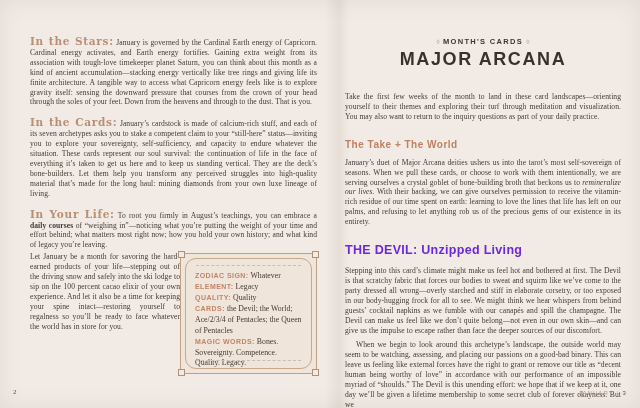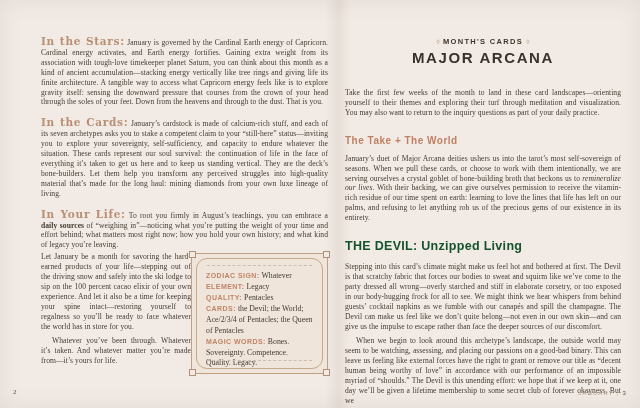--- a/index.html
+++ b/index.html
@@ -14,21 +14,21 @@
   .vignette {
     position: absolute; inset: 0; pointer-events: none;
     box-shadow: inset 0 0 22px rgba(92,72,56,0.10);
   }
   .gutter-shadow {
     position: absolute; left: 324px; top: 0; width: 26px; height: 100%;
     background: linear-gradient(90deg, rgba(110,88,70,0) 0%, rgba(110,88,70,0.06) 40%, rgba(110,88,70,0.09) 55%, rgba(110,88,70,0) 100%);
     pointer-events: none;
   }
 
-  .page-left  { position: absolute; left: 41px;  top: 37px; width: 287px; }
+  .page-left  { position: absolute; left: 30px;  top: 37px; width: 287px; }
   .page-right { position: absolute; left: 345px; top: 37px; width: 276px; }
 
   .body-text {
     font-size: 7.6px;
     line-height: 9.9px;
     text-align: justify;
     margin: 0;
     letter-spacing: 0.05px;
   }
   .sect { margin-bottom: 11px; }
@@ -90,39 +90,39 @@
     font-weight: bold;
     font-size: 7.5px;
     letter-spacing: 1.3px;
     color: #3e352d;
   }
   .kicker-orn { color: #cbab8e; font-size: 6.5px; letter-spacing: 0; }
   .main-title {
     text-align: center;
     font-family: "Liberation Sans", sans-serif;
     font-weight: bold;
-    font-size: 15px;
+    font-size: 18px;
     letter-spacing: 1.6px;
     color: #39312a;
     margin-top: 3px;
   }
   .intro { margin-top: 22px; }
   .sub-orange {
     font-family: "Liberation Sans", sans-serif;
     font-weight: bold;
     font-size: 10px;
     letter-spacing: 0.5px;
     color: #bf8164;
     margin-top: 17px;
     margin-bottom: 8px;
   }
   .devil-head {
     margin-top: 16px;
     margin-bottom: 9px;
-    color: #14532d;
+    color: #6d28d9;
     font-family: "Liberation Sans", sans-serif;
     font-weight: bold;
     font-size: 12.5px;
     letter-spacing: 0.3px;
   }
 
   .folio-left {
     position: absolute; left: 13px; bottom: 12px;
     font-size: 7px; color: #5f5144;
   }
@@ -139,39 +139,38 @@
 <body>
 
 <div class="gutter-shadow"></div>
 
 <div class="page-left">
 
   <p class="body-text sect"><span class="script-head">In the Stars:</span> <span>January is governed by the Cardinal Earth energy of Capricorn. Cardinal energy activates, and Earth energy fortifies. Gaining extra weight from its association with tough-love timekeeper planet Saturn, you can think about this month as a kind of ancient accumulation—stacking energy vertically like tree rings and giving life its finite architecture. A tangible way to access what Capricorn energy feels like is to explore gravity itself: sensing the downward pressure that courses from the crown of your head through the soles of your feet. Down from the heavens and through to the dust. That is you.</span></p>
 
   <p class="body-text sect"><span class="script-head">In the Cards:</span> <span>January’s cardstock is made of calcium-rich stuff, and each of its seven archetypes asks you to stake a competent claim to your “still-here” status—inviting you to explore your sovereignty, self-sufficiency, and capacity to endure whatever the situation. These cards represent our soul survival: the continuation of life in the face of everything it’s taken to get us here and to keep us standing vertical. They are the deck’s bone-builders. Let them help you transform any perceived struggles into high-quality material that’s made for the long haul: mining diamonds from your own luxe lineage of living.</span></p>
 
-  <p class="body-text"><span class="script-head">In Your Life:</span> <span>To root you firmly in August’s teachings, you can embrace a </span><span class="bold-run">daily sources</span><span> of “weighing in”—noticing what you’re putting the weight of your time and effort behind; what matters most right now; how you hold your own history; and what kind of legacy you’re leaving.</span></p>
+  <p class="body-text"><span class="script-head">In Your Life:</span> <span>To root you firmly in August’s teachings, you can embrace a </span><span class="bold-run">daily courses</span><span> of “weighing in”—noticing what you’re putting the weight of your time and effort behind; what matters most right now; how you hold your own history; and what kind of legacy you’re leaving.</span></p>
 
   <div class="life-columns">
     <div class="life-left">
       <p class="body-text">Let January be a month for savoring the hard-earned products of your life—stepping out of the driving snow and safely into the ski lodge to sip on the 100 percent cacao elixir of your own experience. And let it also be a time for keeping your spine intact—restoring yourself to regalness so you’ll be ready to face whatever the world has in store for you.</p>
-      <p class="body-text indent">Whatever you’ve been through. Whatever it’s taken. And whatever matter you’re made from—it’s yours for life.</p>
     </div>
 
     <div class="zbox">
       <div class="zb-corner tl"></div>
       <div class="zb-corner tr"></div>
       <div class="zb-corner bl"></div>
       <div class="zb-corner br"></div>
       <div class="zbox-inner">
         <div class="zb-dash"></div>
         <div class="zb-rows">
           <span><span class="zb-label">ZODIAC SIGN:</span> <span>Whatever</span><br></span>
           <span><span class="zb-label">ELEMENT:</span> <span>Legacy</span><br></span>
-          <span><span class="zb-label">QUALITY:</span> <span>Pentacles</span><br></span>
+          <span><span class="zb-label">QUALITY:</span> <span>Quality</span><br></span>
           <span><span class="zb-label">CARDS:</span> <span>the Devil; the World; Ace/2/3/4 of Pentacles; the Queen of Pentacles</span><br></span>
           <span><span class="zb-label">MAGIC WORDS:</span> <span>Bones. Sovereignty. Competence. Quality. Legacy.</span></span>
         </div>
         <div class="zb-dash bottom"></div>
       </div>
     </div>
   </div>
 </div>
 
 <div class="page-right">

